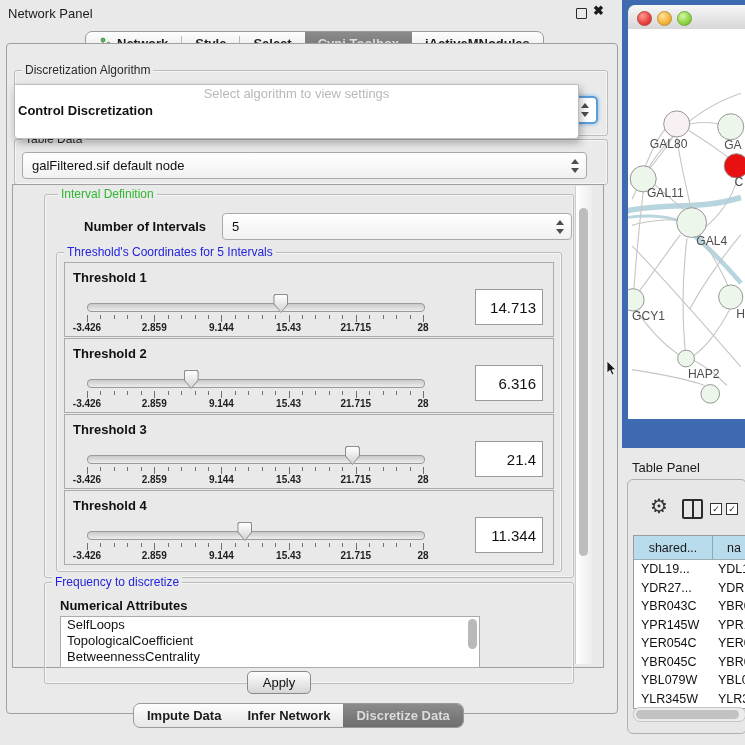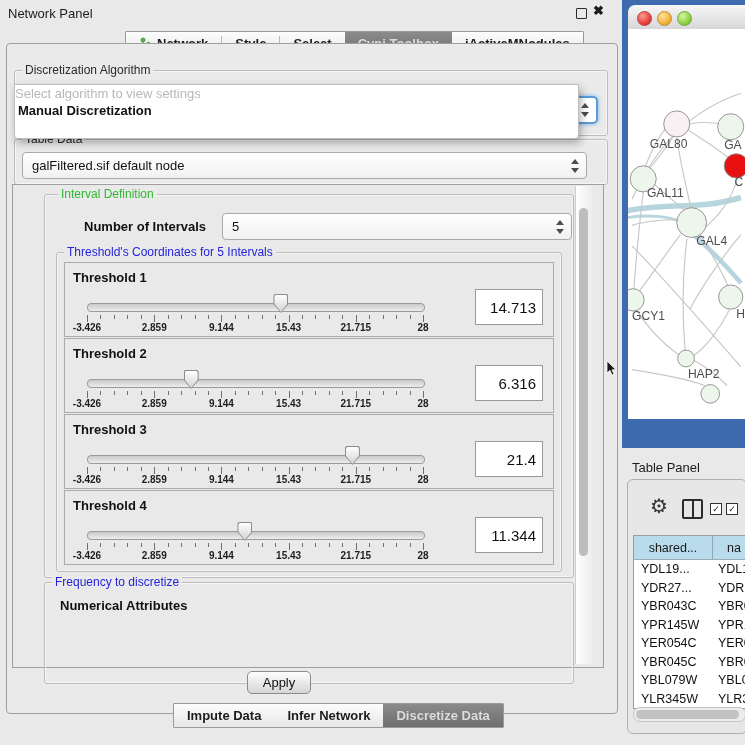--- a/index.html
+++ b/index.html
@@ -8,21 +8,21 @@
           font-family:"Liberation Sans",sans-serif;color:#1a1a1a;}
   .abs{position:absolute;}
 
   
   #cp-title{left:8px;top:6px;font-size:13px;color:#1c1c1c;}
   #cp-float{left:576px;top:8px;width:9px;height:9px;border:1.5px solid #2b2b2b;border-radius:1px;}
   #cp-close{left:593px;top:3px;font-size:13px;font-weight:bold;color:#1b1b1b;}
 
   
   .tabstrip{display:inline-flex;align-items:stretch;height:23px;border:1px solid #9a9a9a;
-            border-radius:1px;overflow:hidden;background:linear-gradient(#fdfdfd,#e6e6e6);margin-left:40px;}
+            border-radius:7px;overflow:hidden;background:linear-gradient(#fdfdfd,#e6e6e6);}
   .tabstrip .tab{display:flex;align-items:center;gap:5px;padding:0 13px;font-size:13px;
                  font-weight:600;color:#1c1c1c;white-space:nowrap;}
   .tabstrip .tab.sel{background:linear-gradient(#8b8b8b,#6e6e6e);color:#dcdcdc;}
   .tabstrip .sep{width:1px;background:#b9b9b9;margin:4px 0;}
   #top-tabs{left:85px;top:31px;}
   #bottom-tabs{left:133px;top:703px;z-index:30;}
 
   
   #cp-body{left:6px;top:43px;width:610px;height:669px;border:1px solid #9f9f9f;
            border-radius:4px;background:#eaeaea;}
@@ -33,21 +33,21 @@
   .grp-title{position:absolute;font-size:12px;line-height:12px;background:#eaeaea;padding:0 3px;}
 
   #grp-algo{left:14px;top:70px;width:592px;height:64px;}
   #grp-algo-title{left:22px;top:64px;color:#2b2b2b;}
   #algo-combo{left:22px;top:96px;width:572px;height:24px;background:#fff;border:2px solid #5b9dd9;
               border-radius:5px;box-shadow:0 0 4px #7ab0e0;}
 
   
   #popup{left:14px;top:84px;width:563px;height:53px;background:#fff;border:1px solid #bdbdbd;
          border-radius:0 0 4px 4px;box-shadow:2px 4px 9px rgba(0,0,0,.30);z-index:20;overflow:hidden;}
-  #popup .hint{height:17px;line-height:17px;font-size:13px;color:#b8b8b8;}
+  #popup .hint{height:17px;line-height:17px;text-align:center;font-size:13px;color:#b8b8b8;}
   #popup .opt{height:17px;line-height:17px;font-size:13px;color:#111;padding-left:3px;}
   #popup .opt.sel{font-weight:bold;}
 
   #grp-td{left:14px;top:139px;width:592px;height:44px;}
   #grp-td-title{left:22px;top:133px;color:#2b2b2b;}
 
   
   .combo{position:absolute;background:linear-gradient(#ffffff,#f1f1f1);border:1px solid #a9a9a9;
          border-radius:4px;font-size:13px;color:#111;}
   .combo .val{position:absolute;left:9px;top:0;right:22px;height:100%;display:flex;align-items:center;
@@ -181,21 +181,21 @@
   <div class="abs" id="algo-combo">
     <span class="stepper">
         <span class="up"></span>
         <span class="dn"></span>
       </span>
   </div>
 
   <div class="abs" id="popup">
     <div class="hint">Select algorithm to view settings</div>
     <div id="popup-opts">
-        <div class="opt sel">Manual Discretization</div>
+        <div class="opt sel">Control Discretization</div>
       </div>
   </div>
 
   <div class="grp" id="grp-td"></div>
   <div class="grp-title abs" id="grp-td-title">Table Data</div>
   <div class="combo" id="td-combo">
     <span class="val">galFiltered.sif default node</span>
     <span class="stepper">
         <span class="up"></span>
         <span class="dn"></span>
@@ -376,20 +376,28 @@
         <div class="thumb-o" style="left: 172.418px;">
           <div class="thumb-i"></div>
         </div>
         <div class="vbox">11.344</div>
       </div>
     </div>
 
   <div class="grp" id="grp-attrs"></div>
   <div class="grp-title abs" id="grp-attrs-title">Frequency to discretize</div>
   <div class="abs" id="attrs-header">Numerical Attributes</div>
+  <div class="abs" id="attrs-list">
+    <div id="attrs-items">
+        <div class="item">SelfLoops</div>
+        <div class="item">TopologicalCoefficient</div>
+        <div class="item">BetweennessCentrality</div>
+      </div>
+    <div id="attrs-scroll"></div>
+  </div>
 
   <div class="abs" id="vscroll">
       <div class="thumb"></div>
     </div>
 
   <div class="abs" id="apply-btn">Apply</div>
 
   <div class="abs tabstrip" id="bottom-tabs">
       <div class="tab">
         <span>Impute Data</span>

